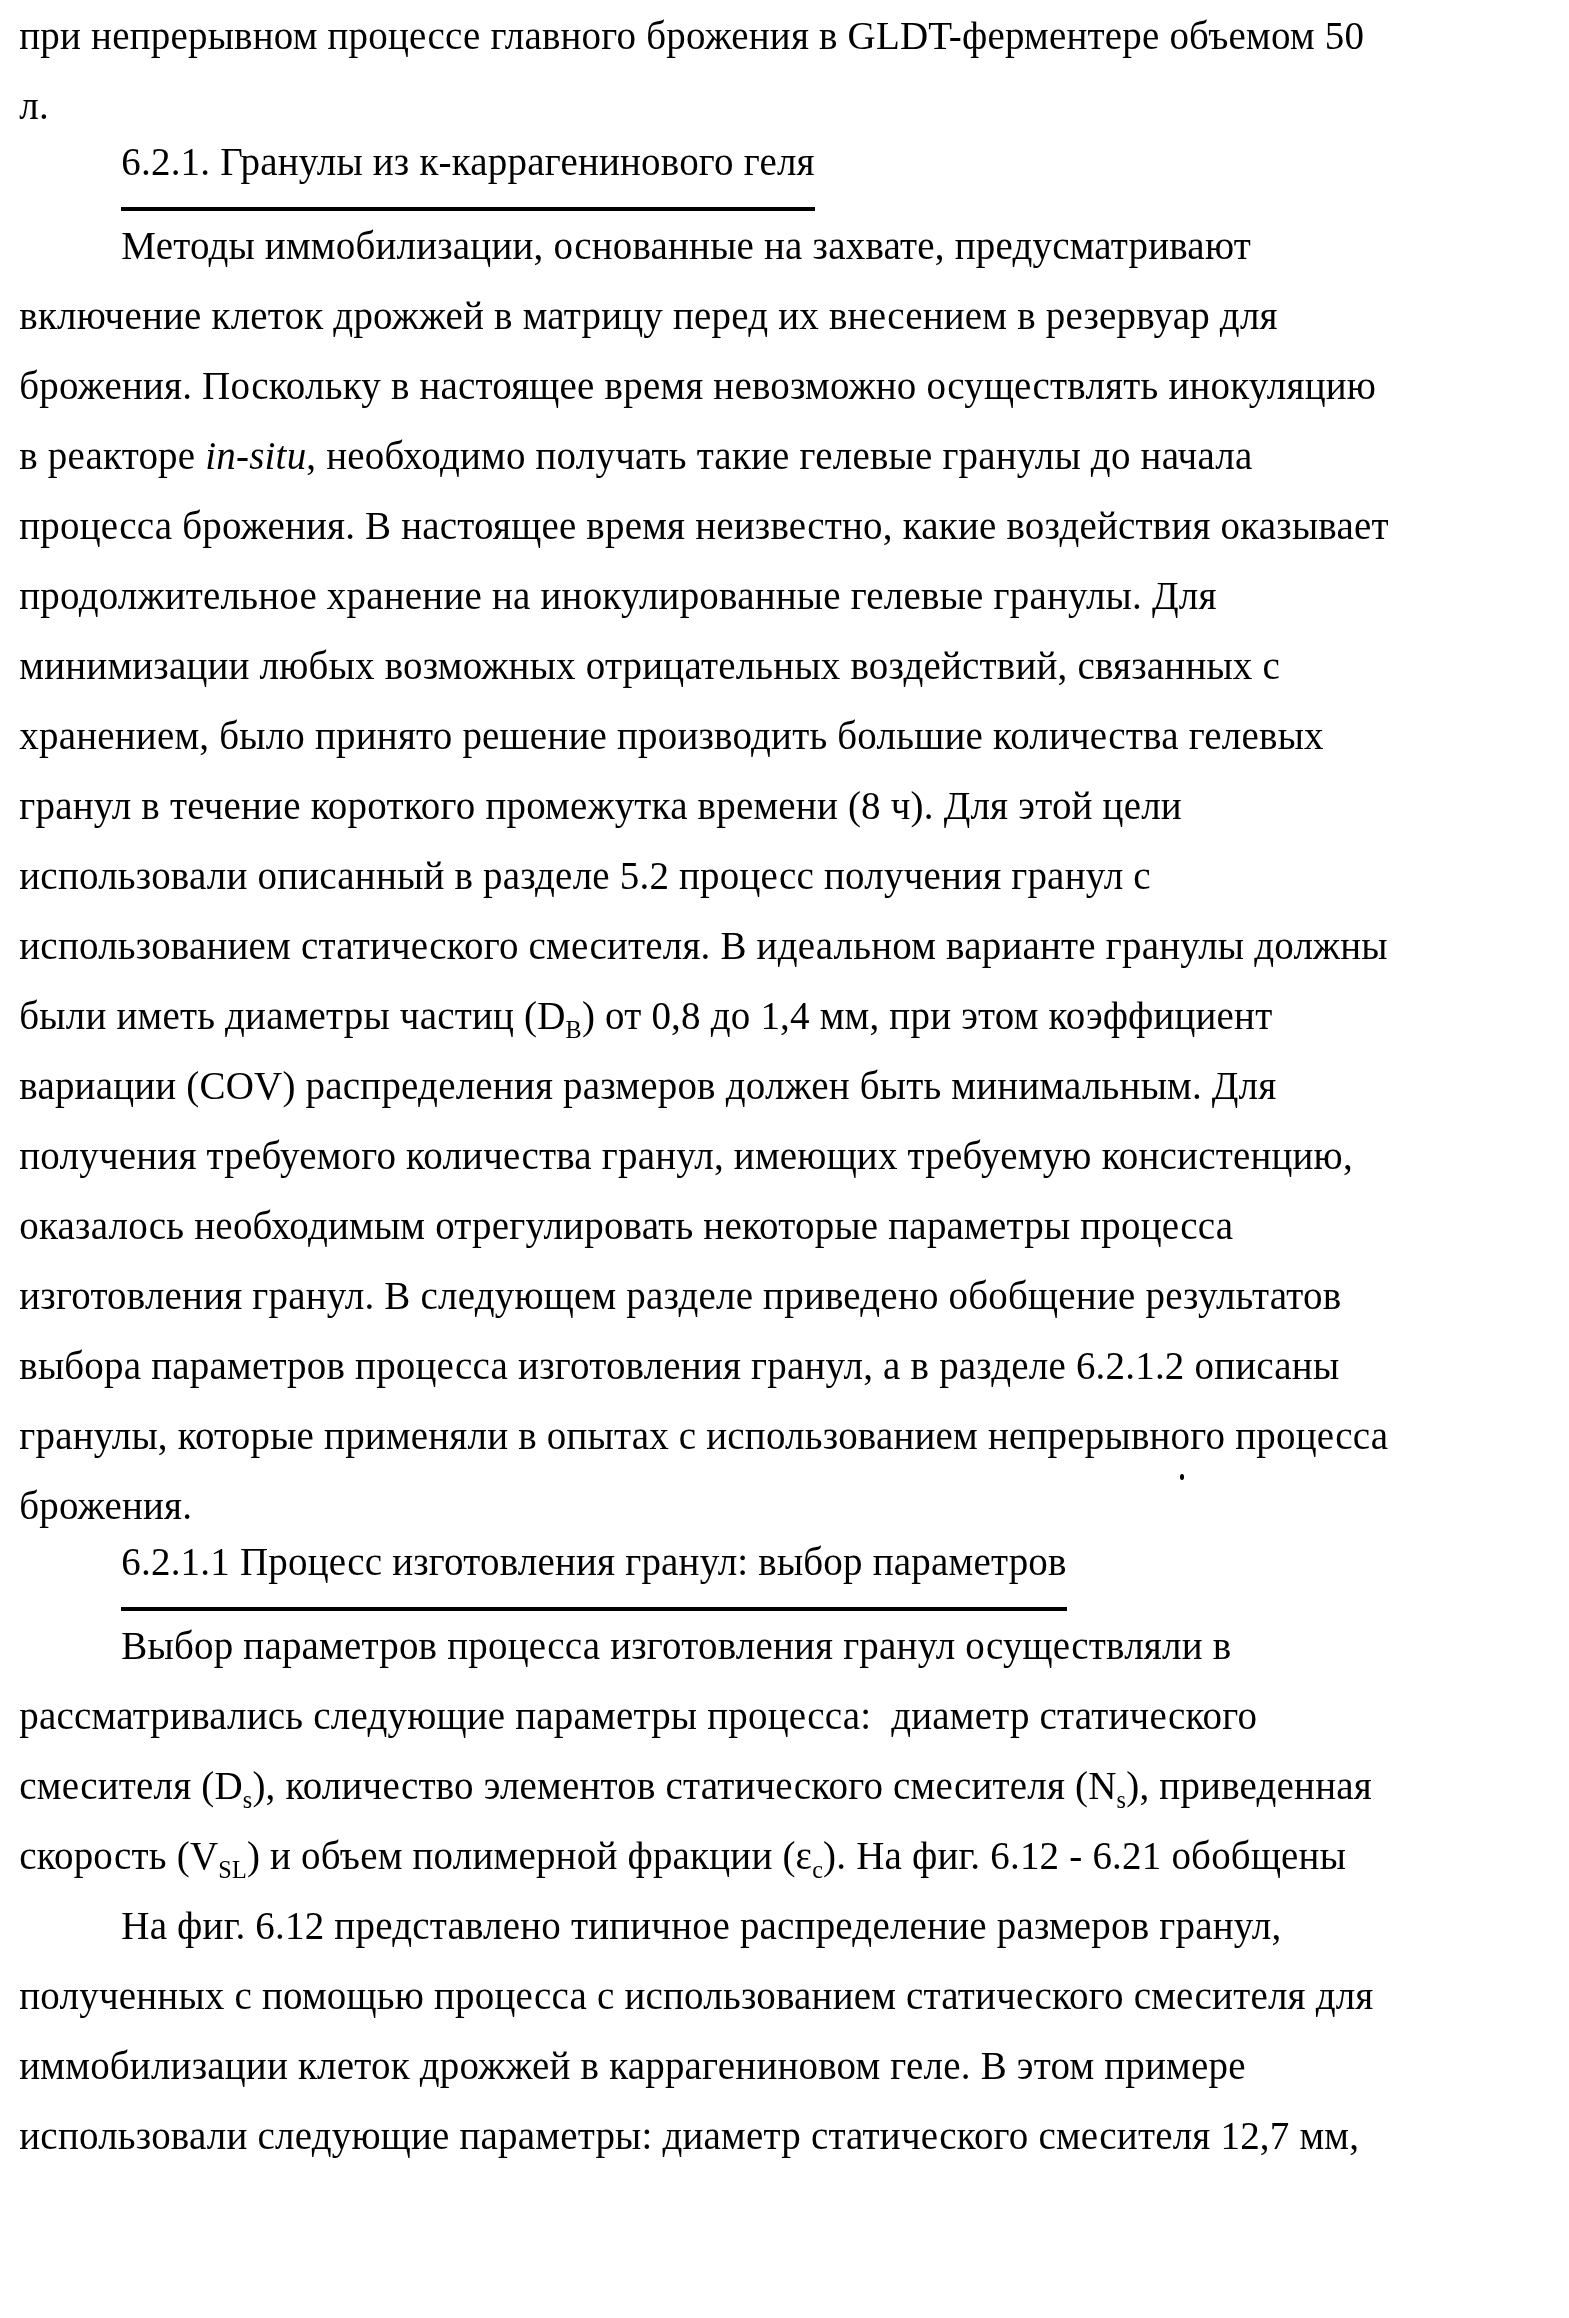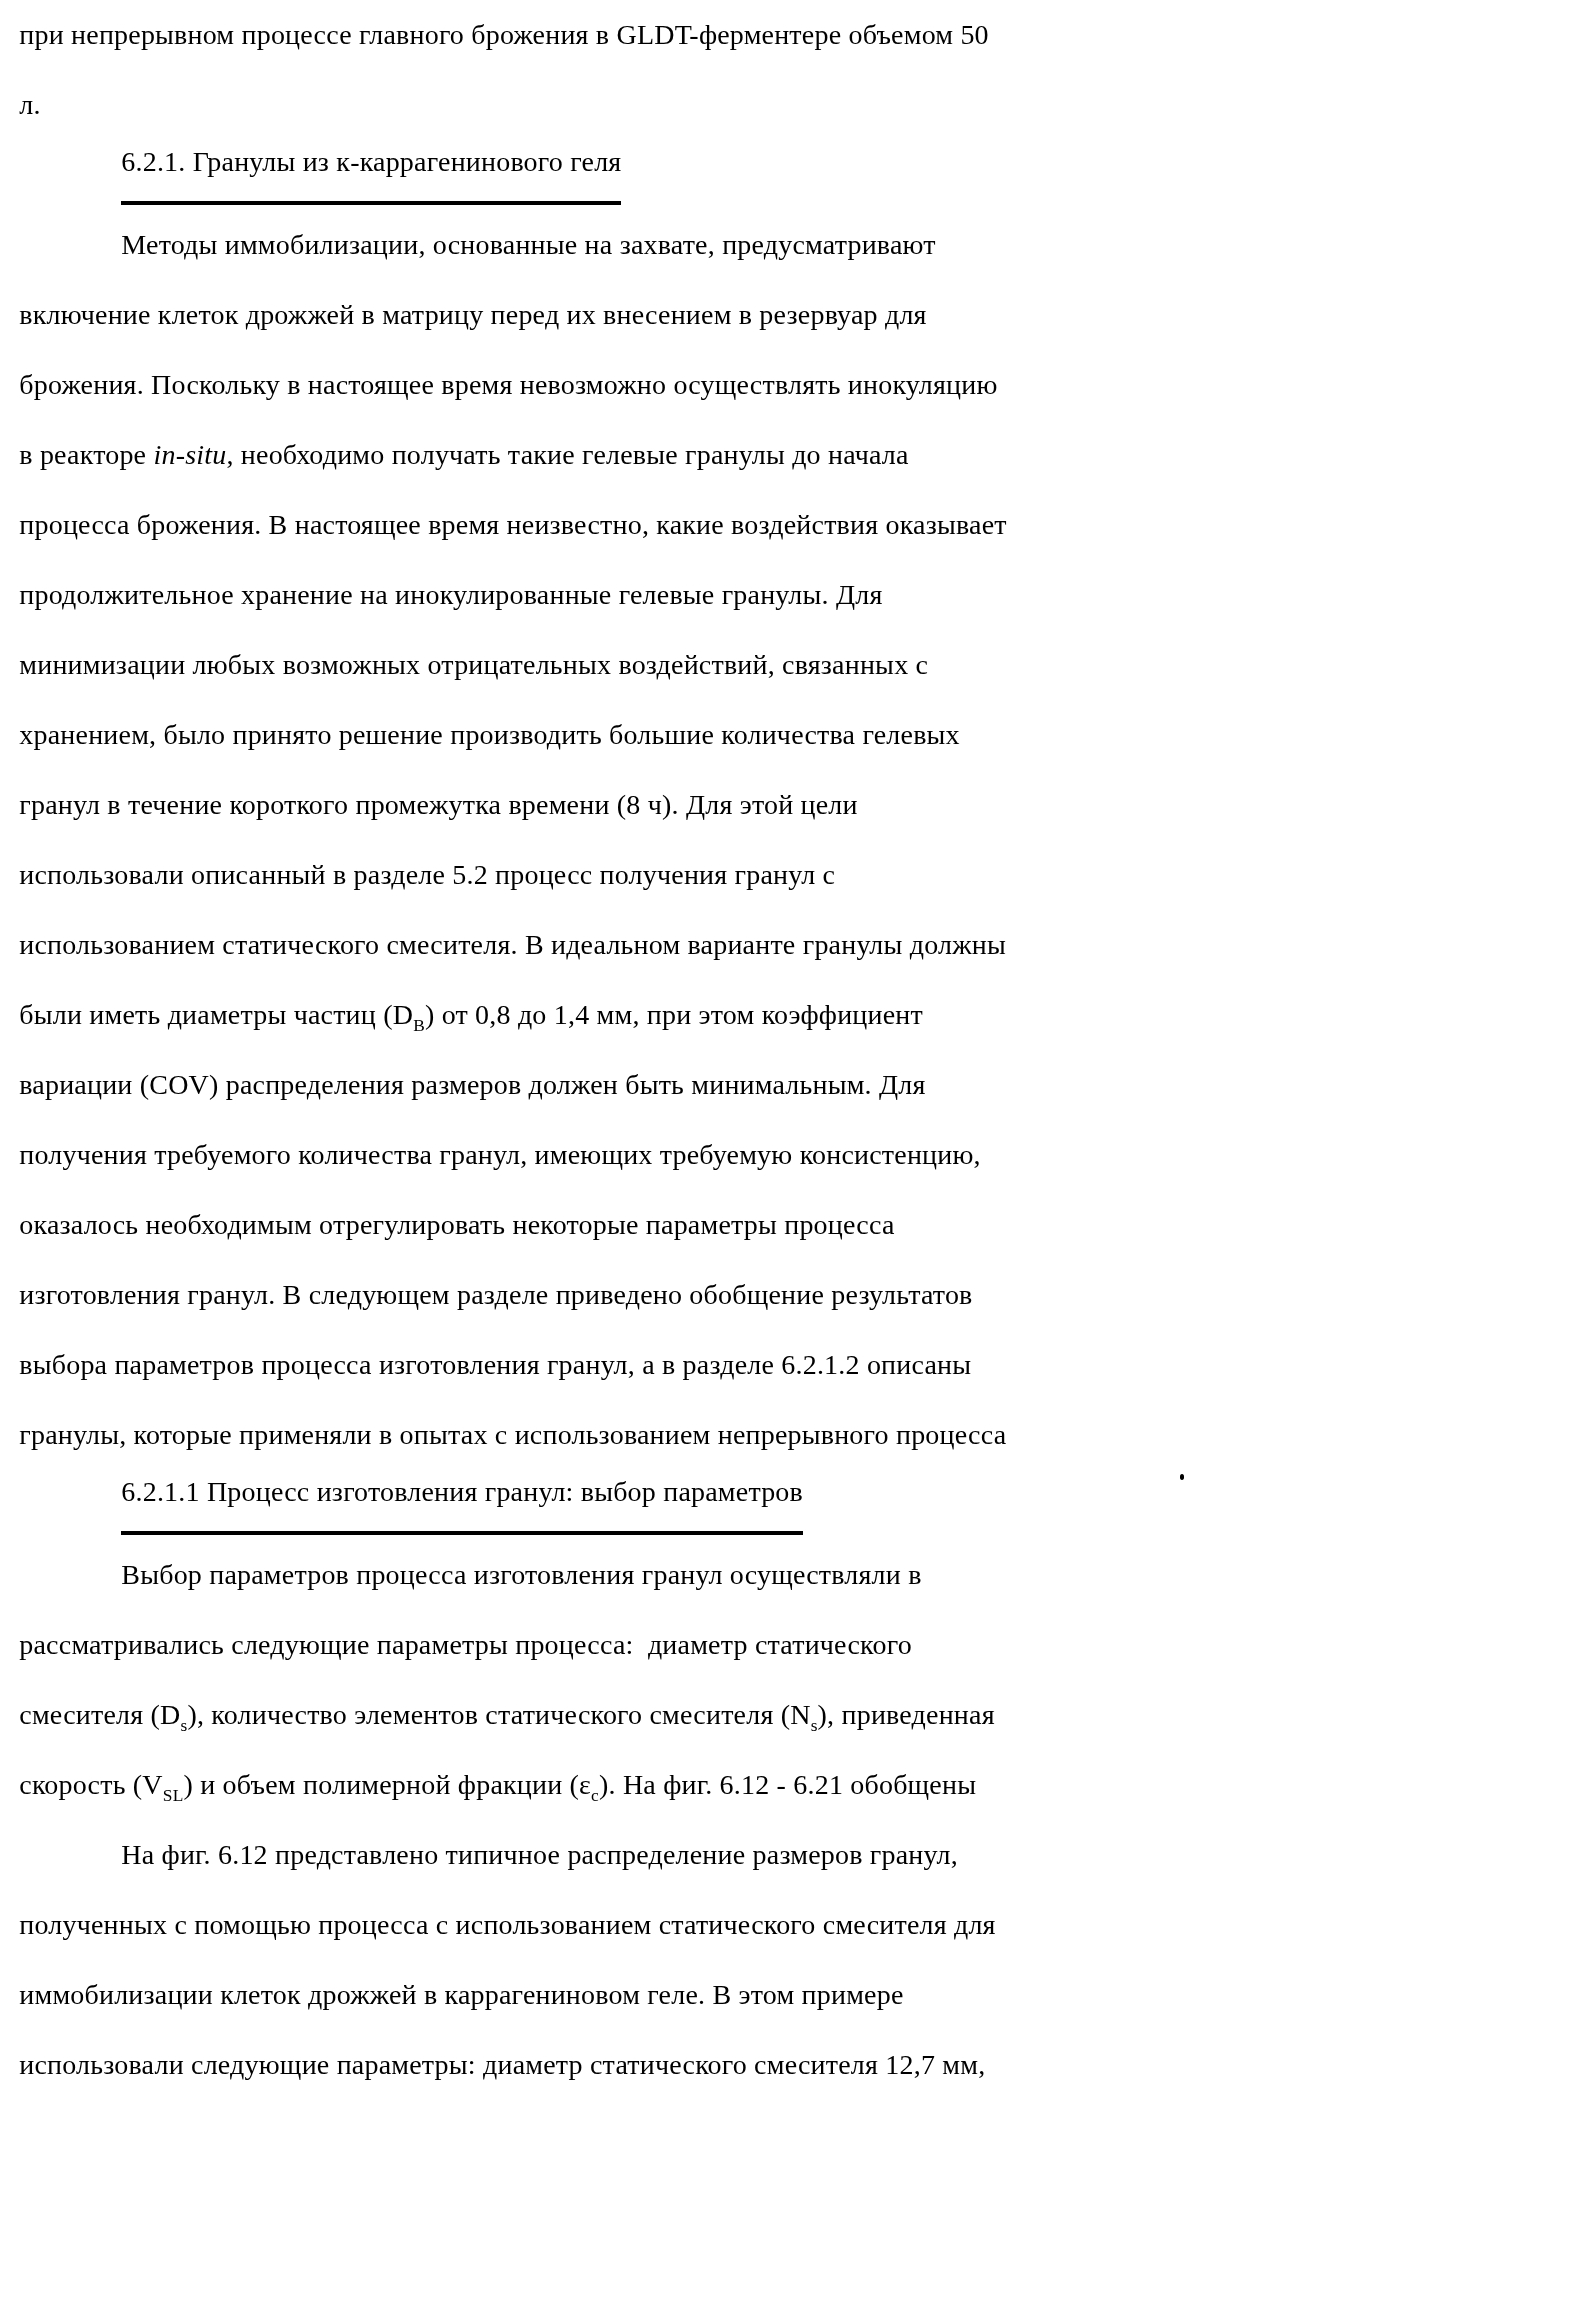--- a/index.html
+++ b/index.html
@@ -15,21 +15,21 @@
   .text-block {
     position: absolute;
     left: 19.3px;
     top: 0;
     width: 1534px;
   }
   .line {
     height: 70px;
     display: flex;
     align-items: center;
-    font-size: 28px;
+    font-size: 39px;
     white-space: pre;
     letter-spacing: 0.2px;
   }
   .line.indent { padding-left: 102px; }
   .line-inner { display: inline-block; }
   .line.heading .line-inner {
     border-bottom: 4px solid #000000;
     padding-bottom: 23px;
   }
   .seg-italic { font-style: italic; }
@@ -64,20 +64,21 @@
       <div class="line"><span class="line-inner"><span class="seg">гранул в течение короткого промежутка времени (8 ч). Для этой цели</span></span></div>
       <div class="line"><span class="line-inner"><span class="seg">использовали описанный в разделе 5.2 процесс получения гранул с</span></span></div>
       <div class="line"><span class="line-inner"><span class="seg">использованием статического смесителя. В идеальном варианте гранулы должны</span></span></div>
       <div class="line"><span class="line-inner"><span class="seg">были иметь диаметры частиц (D</span><sub class="seg-sub">B</sub><span class="seg">) от 0,8 до 1,4 мм, при этом коэффициент</span></span></div>
       <div class="line"><span class="line-inner"><span class="seg">вариации (COV) распределения размеров должен быть минимальным. Для</span></span></div>
       <div class="line"><span class="line-inner"><span class="seg">получения требуемого количества гранул, имеющих требуемую консистенцию,</span></span></div>
       <div class="line"><span class="line-inner"><span class="seg">оказалось необходимым отрегулировать некоторые параметры процесса</span></span></div>
       <div class="line"><span class="line-inner"><span class="seg">изготовления гранул. В следующем разделе приведено обобщение результатов</span></span></div>
       <div class="line"><span class="line-inner"><span class="seg">выбора параметров процесса изготовления гранул, а в разделе 6.2.1.2 описаны</span></span></div>
       <div class="line"><span class="line-inner"><span class="seg">гранулы, которые применяли в опытах с использованием непрерывного процесса</span></span></div>
+      <div class="line"><span class="line-inner"><span class="seg">брожения.</span></span></div>
       <div class="line indent heading"><span class="line-inner"><span class="seg">6.2.1.1 Процесс изготовления гранул: выбор параметров</span></span></div>
       <div class="line indent"><span class="line-inner"><span class="seg">Выбор параметров процесса изготовления гранул осуществляли в</span></span></div>
       <div class="line"><span class="line-inner"><span class="seg">рассматривались следующие параметры процесса:  диаметр статического</span></span></div>
       <div class="line"><span class="line-inner"><span class="seg">смесителя (D</span><sub class="seg-sub">s</sub><span class="seg">), количество элементов статического смесителя (N</span><sub class="seg-sub">s</sub><span class="seg">), приведенная</span></span></div>
       <div class="line"><span class="line-inner"><span class="seg">скорость (V</span><sub class="seg-sub">SL</sub><span class="seg">) и объем полимерной фракции (ε</span><sub class="seg-sub">c</sub><span class="seg">). На фиг. 6.12 - 6.21 обобщены</span></span></div>
       <div class="line indent"><span class="line-inner"><span class="seg">На фиг. 6.12 представлено типичное распределение размеров гранул,</span></span></div>
       <div class="line"><span class="line-inner"><span class="seg">полученных с помощью процесса с использованием статического смесителя для</span></span></div>
       <div class="line"><span class="line-inner"><span class="seg">иммобилизации клеток дрожжей в каррагениновом геле. В этом примере</span></span></div>
       <div class="line"><span class="line-inner"><span class="seg">использовали следующие параметры: диаметр статического смесителя 12,7 мм,</span></span></div>
     </div>

